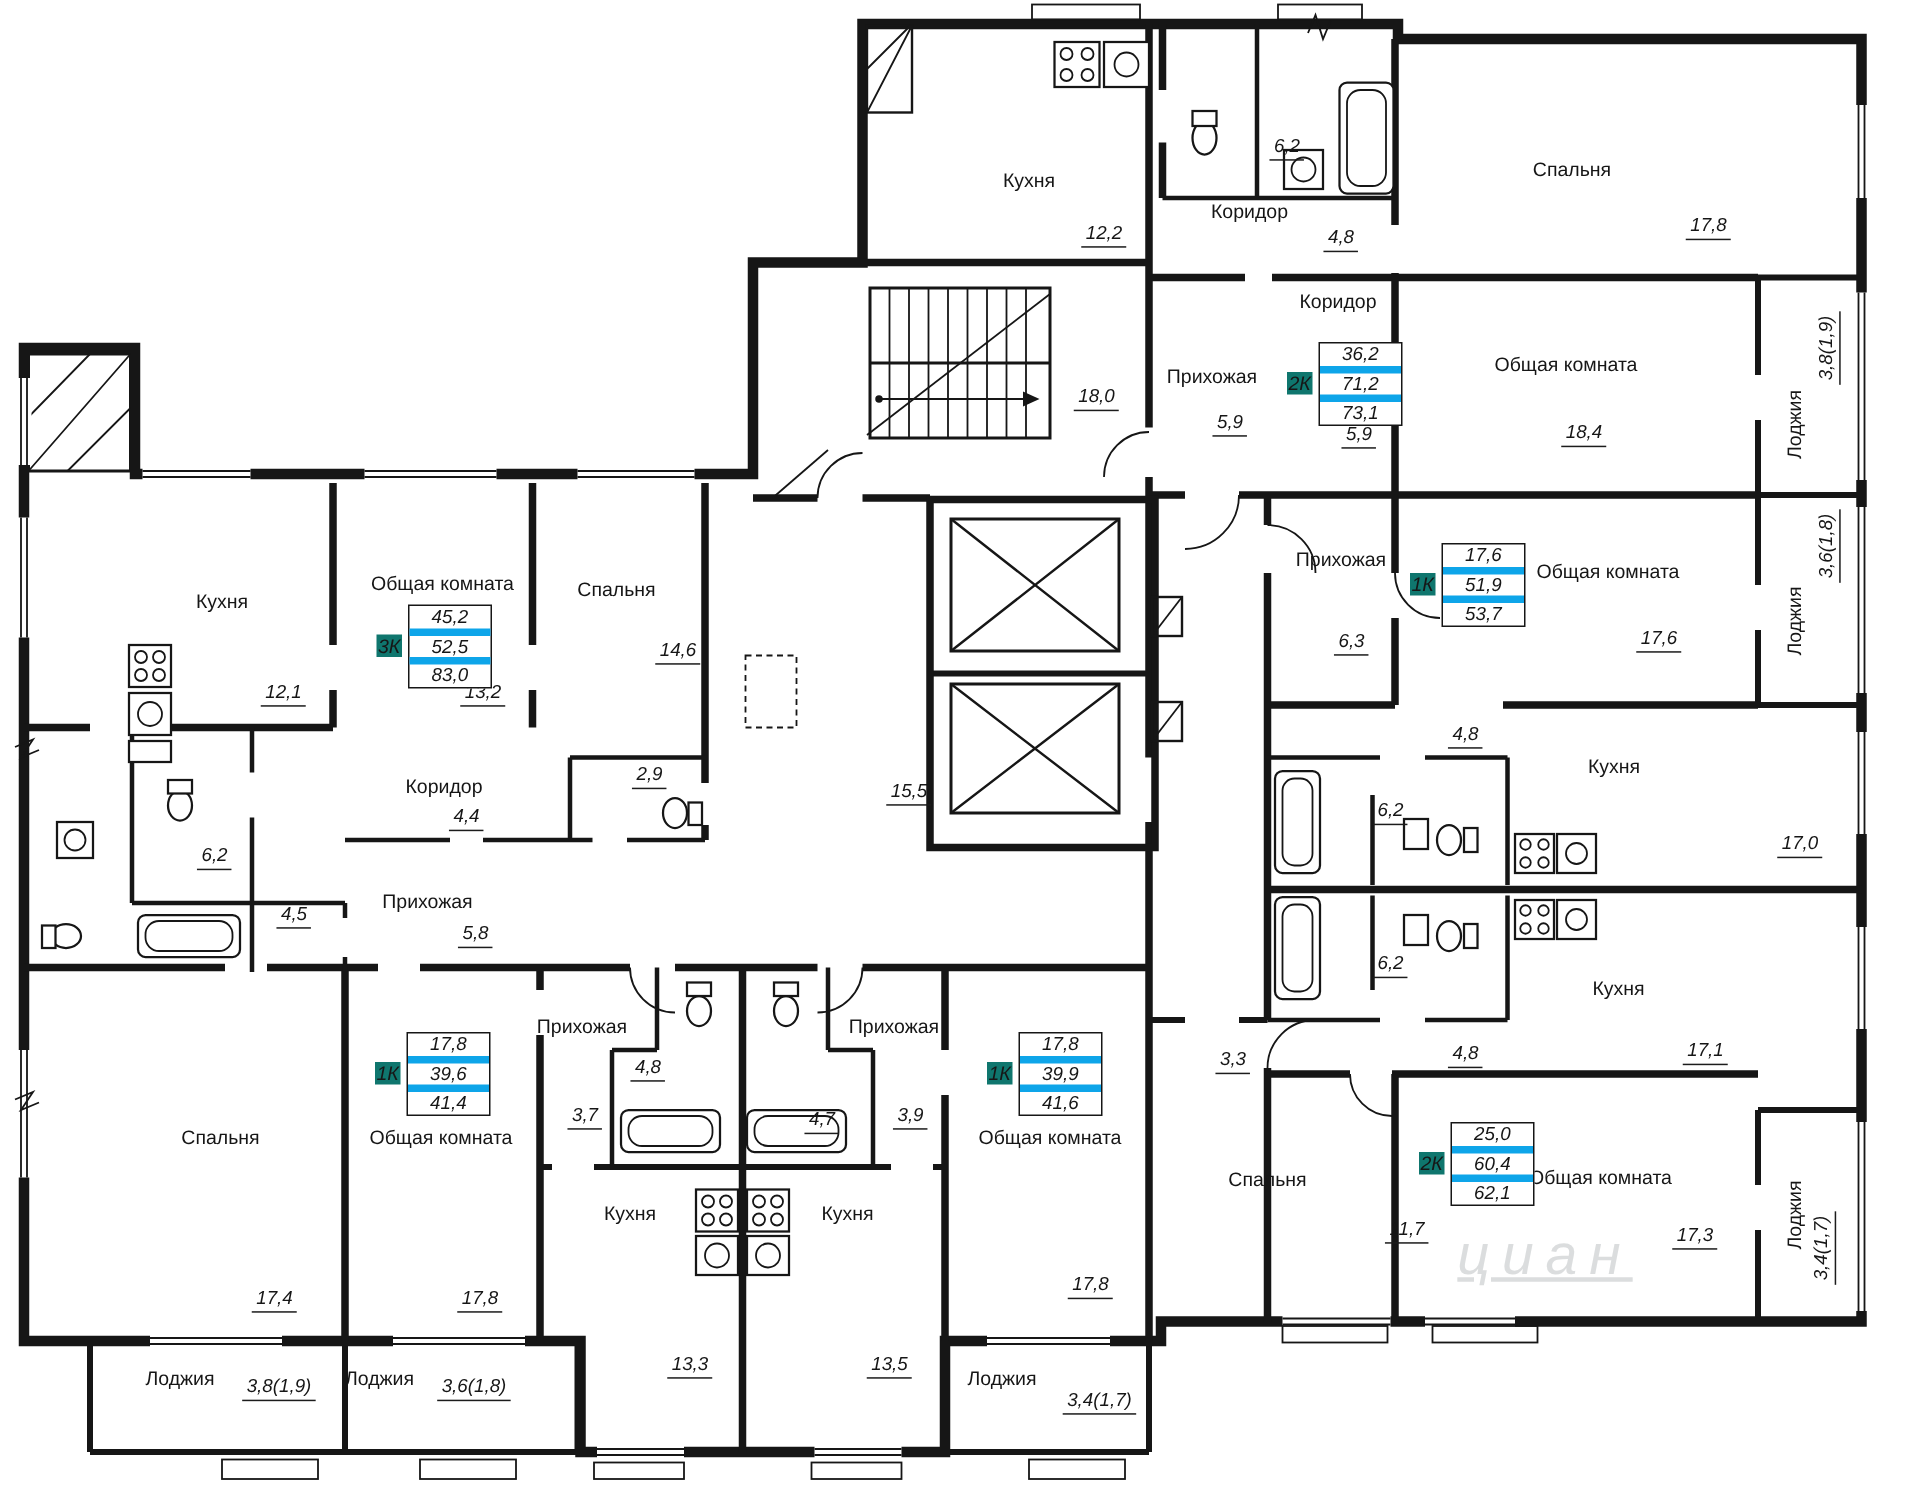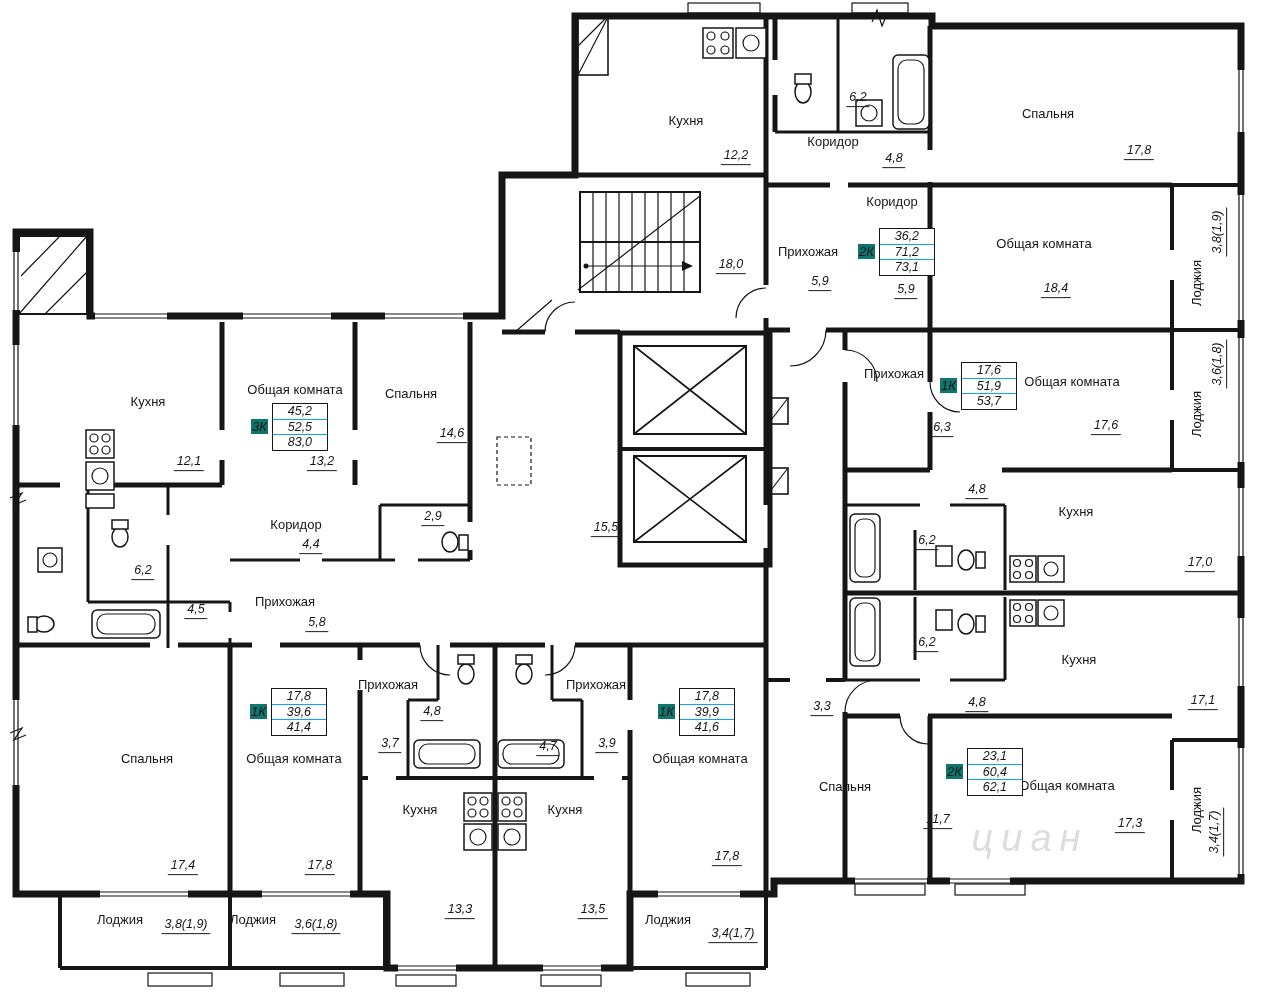--- a/index.html
+++ b/index.html
@@ -15,24 +15,24 @@
   .t15{stroke:#161616;stroke-width:1.6;fill:none}
   .fix{stroke:#161616;stroke-width:1.5;fill:#fff}
   .dash{stroke:#161616;stroke-width:1.2;fill:none;stroke-dasharray:4 3}
   .lbl{position:absolute;transform:translate(-50%,-50%);font-size:13px;white-space:nowrap;z-index:3;}
   .dim{position:absolute;transform:translate(-50%,-50%);font-size:12.5px;font-style:italic;white-space:nowrap;
        border-bottom:1.2px solid #1c1c1c;padding:0 3px 1px;line-height:1.1;z-index:3;}
   .vert{transform:translate(-50%,-50%) rotate(-90deg);}
   .atable{position:absolute;display:flex;align-items:center;gap:4px;z-index:4;}
   .atype{font-size:13px;font-style:italic;background:#0f766e;padding:0 1px;}
   .agrid{background:#fff;border:1.6px solid #161616;}
-  .agrid div{width:54px;text-align:center;font-size:12.5px;font-style:italic;line-height:14.5px;border-top:1px solid #0ea5e9;}
+  .agrid div{width:54px;text-align:center;font-size:12.5px;font-style:italic;line-height:14.5px;border-top:5px solid #0ea5e9;}
   .agrid div:first-child{border-top:0;}
   .watermark{position:absolute;transform:translate(-50%,-50%);font-size:38px;color:#b9bdbf;opacity:.5;
-             letter-spacing:8px;z-index:2;font-style:italic;}
+             letter-spacing:8px;z-index:2;font-style:italic;text-decoration:underline;}
 </style>
 </head>
 <body>
 
 <div class="plan">
 
 <svg class="blueprint" width="1272" height="994" viewBox="0 0 1272 994">
 
   <g>
     <path class="w7" d="M575 16 H932 V26 H1241 V881 H774 V894 H630 V968 H387 V894 H16 V232 H90 V316 H502 V175 H575 Z"></path>
@@ -333,30 +333,30 @@
 <div class="lbl" style="left:1048px;top:113px">Спальня</div>
 <div class="dim" style="left:1139px;top:152px">17,8</div>
 <div class="lbl" style="left:892px;top:201px">Коридор</div>
 <div class="lbl" style="left:1044px;top:243px">Общая комната</div>
 <div class="dim" style="left:1056px;top:290px">18,4</div>
 <div class="lbl" style="left:808px;top:251px">Прихожая</div>
 <div class="dim" style="left:820px;top:283px">5,9</div>
 <div class="dim" style="left:906px;top:291px">5,9</div>
 <div class="dim" style="left:731px;top:266px">18,0</div>
 <div class="lbl" style="left:894px;top:373px">Прихожая</div>
-<div class="dim" style="left:942px;top:429px">6,3</div>
+<div class="dim" style="left:901px;top:429px">6,3</div>
 <div class="lbl" style="left:1072px;top:381px">Общая комната</div>
 <div class="dim" style="left:1106px;top:427px">17,6</div>
 <div class="dim" style="left:977px;top:491px">4,8</div>
 <div class="lbl" style="left:1076px;top:511px">Кухня</div>
 <div class="dim" style="left:1200px;top:564px">17,0</div>
 <div class="dim" style="left:927px;top:542px">6,2</div>
 <div class="dim" style="left:927px;top:644px">6,2</div>
 <div class="lbl" style="left:1079px;top:659px">Кухня</div>
-<div class="dim" style="left:1203px;top:702px">17,1</div>
+<div class="dim" style="left:1137px;top:702px">17,1</div>
 <div class="dim" style="left:977px;top:704px">4,8</div>
 <div class="dim" style="left:822px;top:708px">3,3</div>
 <div class="lbl" style="left:1067px;top:785px">Общая комната</div>
 <div class="dim" style="left:1130px;top:825px">17,3</div>
 <div class="lbl" style="left:845px;top:786px">Спальня</div>
 <div class="dim" style="left:938px;top:821px">11,7</div>
 <div class="lbl" style="left:148px;top:401px">Кухня</div>
 <div class="dim" style="left:189px;top:463px">12,1</div>
 <div class="lbl" style="left:295px;top:389px">Общая комната</div>
 <div class="dim" style="left:322px;top:463px">13,2</div>
@@ -437,21 +437,21 @@
   <span class="atype">1К</span>
   <div class="agrid">
     <div>17,8</div>
     <div>39,9</div>
     <div>41,6</div>
   </div>
 </div>
 <div class="atable" style="left:946px;top:748px">
   <span class="atype">2К</span>
   <div class="agrid">
-    <div>23,1</div>
+    <div>25,0</div>
     <div>60,4</div>
     <div>62,1</div>
   </div>
 </div>
 
 <div class="watermark" style="left:1030px;top:838px">циан</div>
 
 </div>
 
 </body></html>

